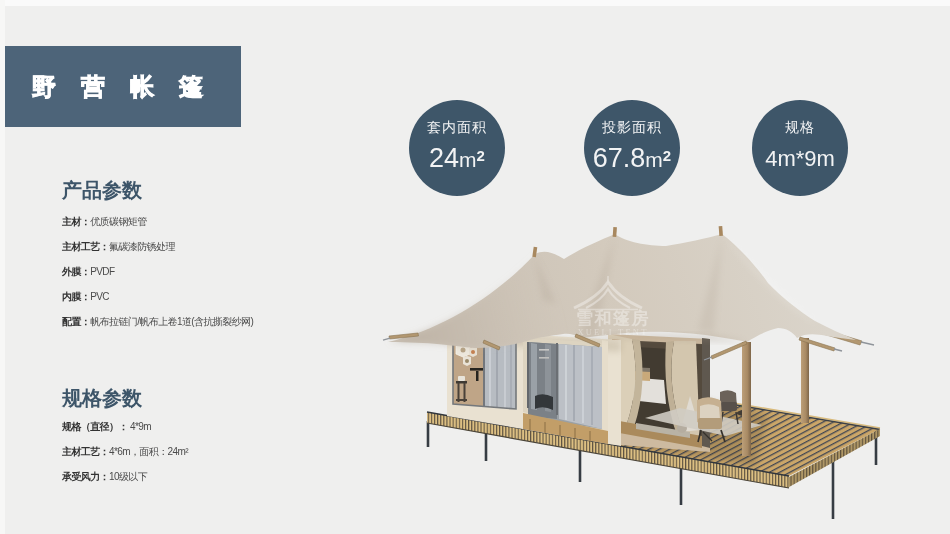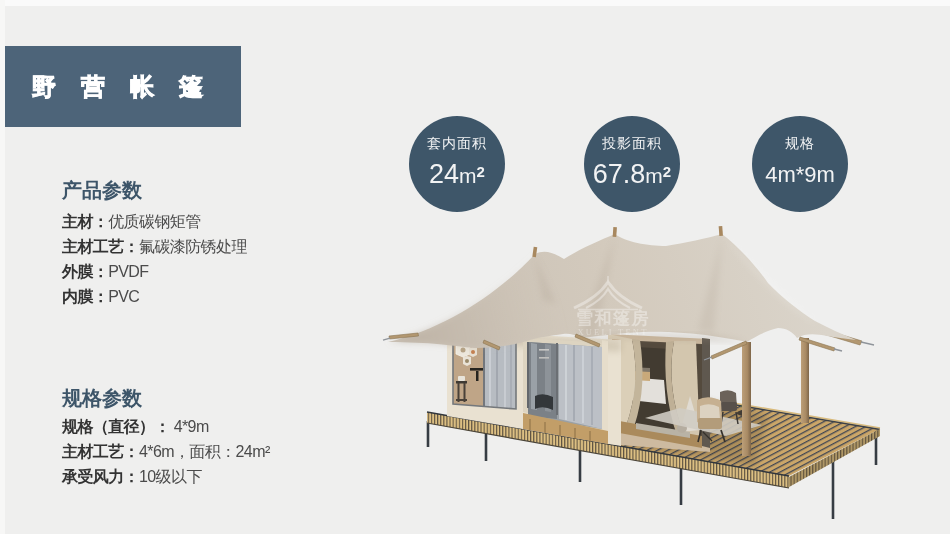--- a/index.html
+++ b/index.html
@@ -4,31 +4,31 @@
 <style>
   html,body{margin:0;padding:0;}
   body{width:950px;height:534px;overflow:hidden;background:#efefee;
        font-family:"Liberation Sans",sans-serif;position:relative;}
   .topstrip{position:absolute;left:0;top:0;width:950px;height:6px;background:#fafafa;}
   .leftstrip{position:absolute;left:0;top:0;width:5px;height:534px;background:#f7f7f6;}
   .titlebox{position:absolute;left:5px;top:46px;width:236px;height:81px;background:#4d6479;
             color:#fff;font-weight:900;font-size:24px;letter-spacing:25px;-webkit-text-stroke:0.9px #ffffff;
             line-height:81px;padding-left:27px;box-sizing:border-box;white-space:nowrap;}
   .circle{position:absolute;width:96px;height:96px;border-radius:50%;background:#3e5669;
-          color:#f2f3f4;text-align:center;top:116px;}
+          color:#f2f3f4;text-align:center;top:100px;}
   .circle .lab{font-size:14px;margin-top:19px;letter-spacing:1px;}
   .circle .val{font-size:27px;margin-top:6px;letter-spacing:0px;}
   .circle .val .mm{font-size:21px;}
   .circle .val sup{font-size:15px;font-weight:bold;vertical-align:6px;letter-spacing:0;}
   .c1{left:409px;}
   .c2{left:584px;}
   .c3{left:752px;}
   .c3 .val{font-size:22px;margin-top:9px;}
   .sechead{position:absolute;left:62px;color:#3d5569;font-weight:bold;font-size:20px;}
-  .params{position:absolute;left:62px;font-size:16px;letter-spacing:-0.6px;color:#4b4b4b;}
+  .params{position:absolute;left:62px;font-size:10px;letter-spacing:-0.6px;color:#4b4b4b;}
   .params .row{height:25.1px;line-height:25.1px;white-space:nowrap;}
   .params b{color:#333;}
   svg.tent{position:absolute;left:0;top:0;}
 </style>
 </head>
 <body>
 <div class="topstrip"></div>
 <div class="leftstrip"></div>
 <div class="titlebox">野营帐篷</div>
 
@@ -44,20 +44,21 @@
     <div class="lab">规格</div>
     <div class="val">4m*9m</div>
   </div>
 
 <div class="sechead" style="top:177px;">产品参数</div>
 <div class="params" style="top:209px;">
   <div class="row"><b>主材：</b>优质碳钢矩管</div>
   <div class="row"><b>主材工艺：</b>氟碳漆防锈处理</div>
   <div class="row"><b>外膜：</b>PVDF</div>
   <div class="row"><b>内膜：</b>PVC</div>
+  <div class="row"><b>配置：</b>帆布拉链门/帆布上卷1道(含抗撕裂纱网)</div>
 </div>
 
 <div class="sechead" style="top:385px;text-align:right;">规格参数</div>
 <div class="params" style="top:414px;">
   <div class="row"><b>规格（直径）：</b> 4*9m</div>
   <div class="row"><b>主材工艺：</b>4*6m，面积：24m²</div>
   <div class="row"><b>承受风力：</b>10级以下</div>
 </div>
 
 <svg class="tent" width="950" height="534" viewBox="0 0 950 534">

